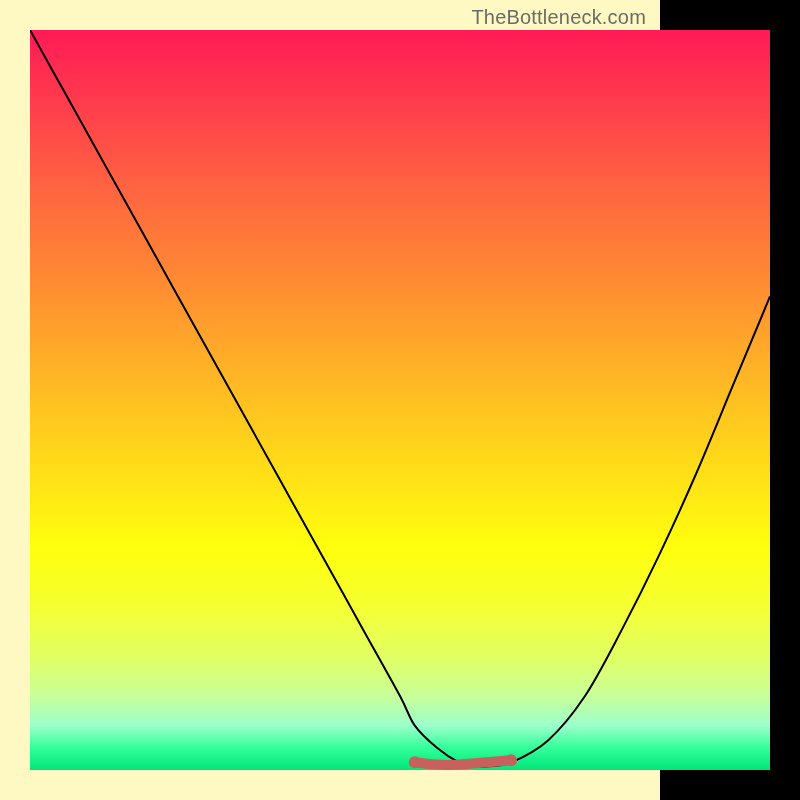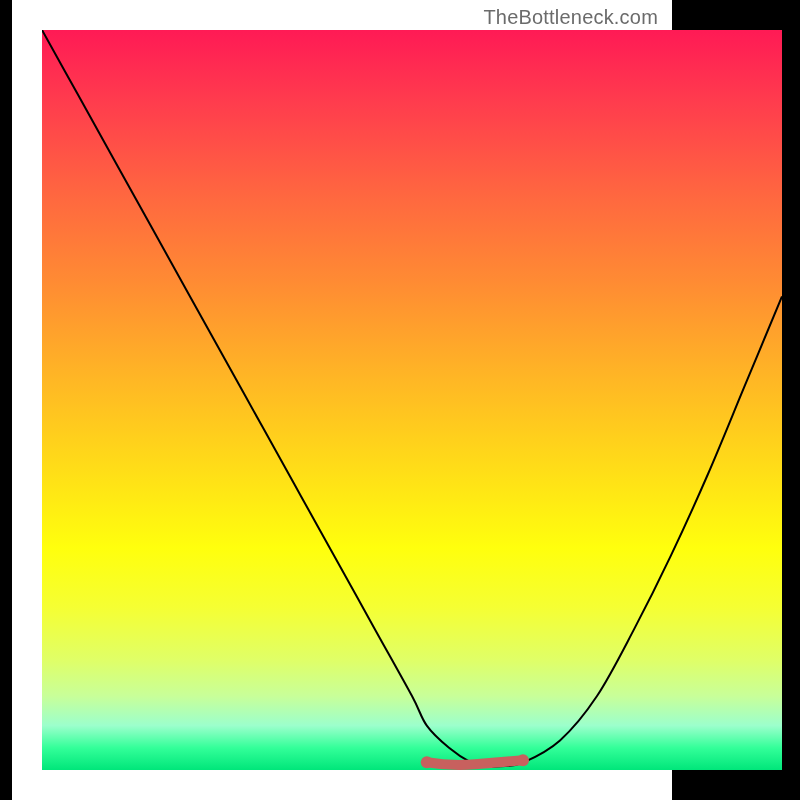--- a/index.html
+++ b/index.html
@@ -8,22 +8,21 @@
     width: 800px;
     height: 800px;
     overflow: hidden;
     background: #000;
     font-family: Arial, Helvetica, sans-serif;
   }
   .frame {
     position: absolute;
     left: 0; top: 0;
     width: 660px; height: 800px;
-    background: #ffffff;
-    margin-left: 12px;
+    background: #fef9c3;
   }
   .plot-area {
     position: absolute;
     left: 30px;
     top: 30px;
     width: 740px;
     height: 740px;
     overflow: hidden;
   }
   .gradient-bg {

